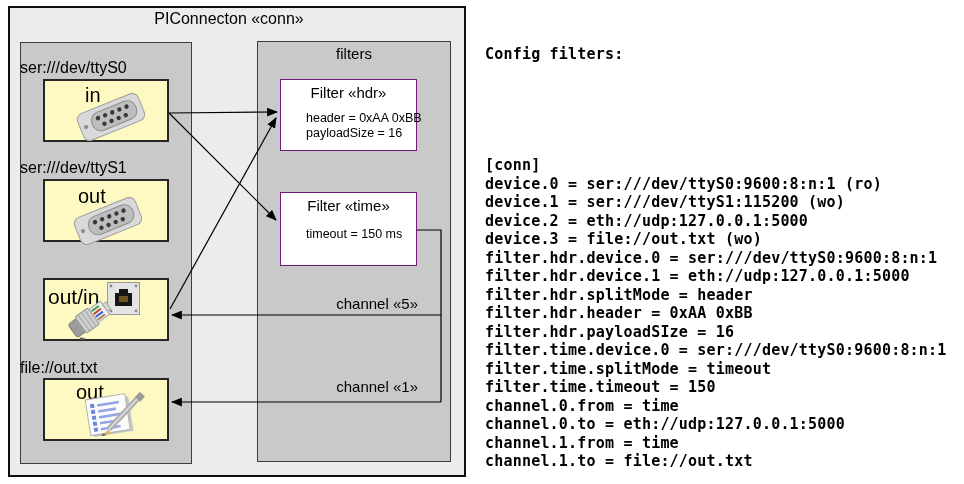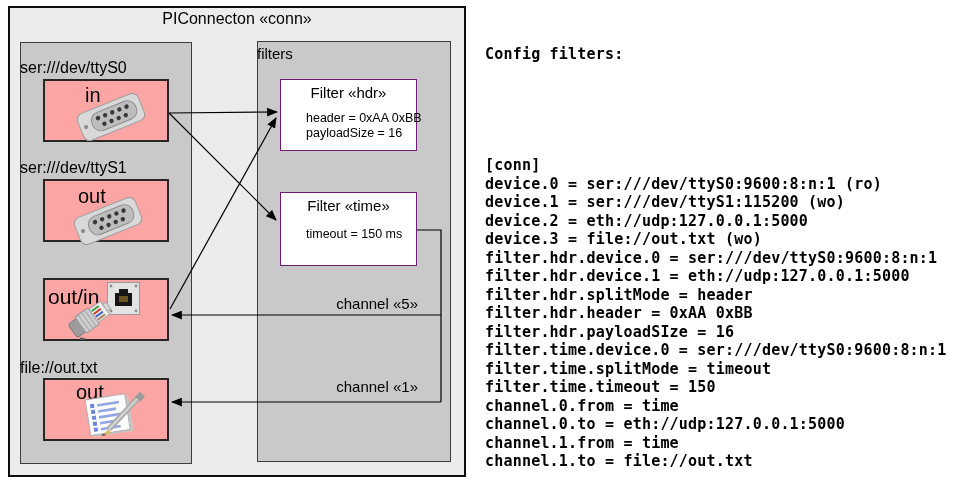--- a/index.html
+++ b/index.html
@@ -2,33 +2,33 @@
 <html><head>
 <meta charset="utf-8">
 <style>
   html,body{margin:0;padding:0;background:#fff;}
   .stage{position:relative;width:964px;height:484px;background:#ffffff;
          font-family:"Liberation Sans", sans-serif;color:#000;overflow:hidden;}
   .abs{position:absolute;box-sizing:border-box;}
 
   
   .outer{left:8px;top:6px;width:458px;height:471px;border:2px solid #0e0e0e;background:#ececec;}
-  .diagram-title{left:8px;top:10px;width:458px;text-align:center;font-size:16px;}
+  .diagram-title{left:0;top:10px;width:458px;text-align:center;font-size:16px;}
 
   
   .panel{background:#c9c9c9;border:1px solid #3d3d3d;}
   .devices-panel{left:20px;top:42px;width:172px;height:422px;}
   .filters-panel{left:257px;top:41px;width:194px;height:421px;}
 
   .dev-url{left:20px;width:172px;text-align:left;font-size:16px;}
   .dev-url.small{font-size:13.5px;}
-  .devbox{left:43px;width:126px;height:63px;background:#fca5a5;border:2px solid #262626;padding-left:8px;}
+  .devbox{left:43px;width:126px;height:63px;background:#fef9c3;border:2px solid #262626;padding-left:8px;}
   .mode{position:absolute;font-size:20px;line-height:1;}
 
-  .filters-title{left:257px;top:45px;width:194px;font-size:15px;}
+  .filters-title{left:257px;top:45px;width:194px;text-align:center;font-size:15px;}
   .filterbox{width:137px;background:#fff;border:1px solid #701a75;}
   .filter-title{position:absolute;left:0;top:4px;width:100%;text-align:center;font-size:15px;}
   .filter-prop{position:absolute;left:25px;font-size:12.5px;white-space:nowrap;}
   .chan-label{width:138px;left:280px;text-align:right;font-size:15px;}
 
   svg.overlay{position:absolute;left:0;top:0;width:964px;height:484px;pointer-events:none;}
   .icon{position:absolute;}
 
   
   .config{left:485px;top:8px;font-family:"DejaVu Sans Mono", monospace;font-weight:bold;

